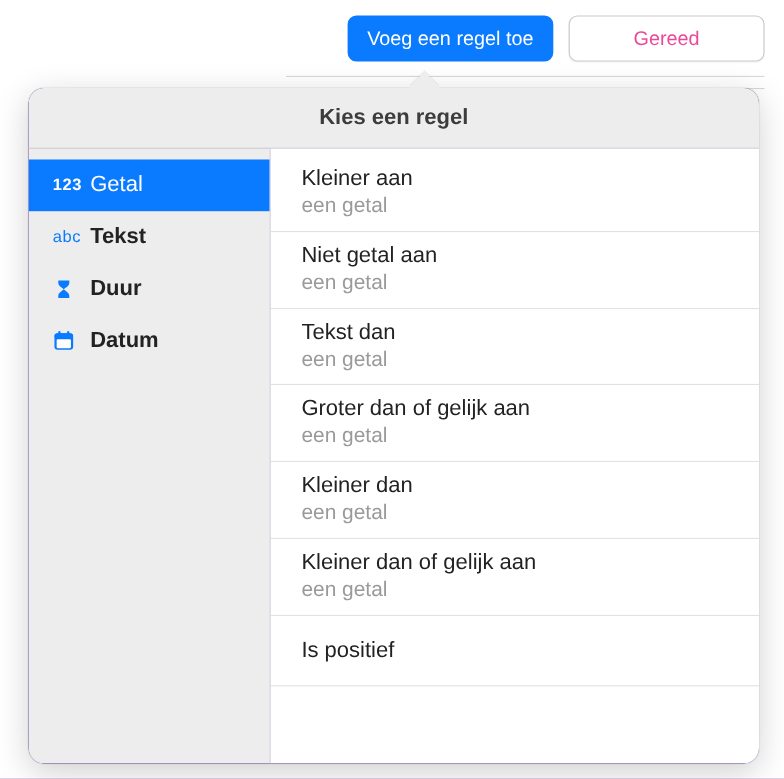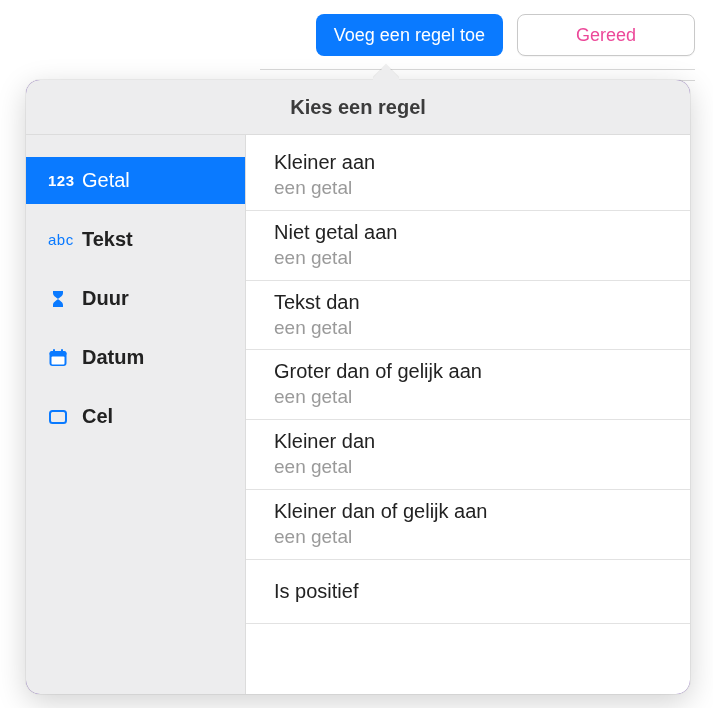--- a/index.html
+++ b/index.html
@@ -117,21 +117,20 @@
     }
     .sidebar-item {
       height: 47px;
       display: flex;
       align-items: center;
       padding-left: 22px;
       font-size: 20px;
       color: #222;
       cursor: default;
       user-select: none;
-      margin-top: 12px;
     }
     .sidebar-item.selected {
       background: #0a7aff;
       color: #fff;
     }
     .sidebar-icon {
       width: 34px;
       display: flex;
       align-items: center;
       justify-content: flex-start;
@@ -219,28 +218,20 @@
               <rect x="1.5" y="3" width="17" height="15" rx="3" fill="#0a7aff"></rect>
               <rect x="1.5" y="3" width="17" height="5" rx="3" fill="#0a7aff"></rect>
               <rect x="3.5" y="8.5" width="13" height="8" rx="1" fill="#fff"></rect>
               <rect x="5" y="1" width="2" height="4" rx="1" fill="#0a7aff"></rect>
               <rect x="13" y="1" width="2" height="4" rx="1" fill="#0a7aff"></rect>
             </svg>
         </span>
         <span class="sidebar-label">Datum</span>
       </div>
 
-      <div class="sidebar-item">
-        <span class="sidebar-icon">
-          <svg width="20" height="20" viewBox="0 0 20 20">
-              <rect x="2" y="4" width="16" height="12" rx="2.5" fill="none" stroke="#0a7aff" stroke-width="2"></rect>
-            </svg>
-        </span>
-        <span class="sidebar-label">Cel</span>
-      </div>
 
     </div>
 
     <div class="content">
 
       <div class="rule-option">
         <div class="rule-title">Kleiner aan</div>
         <div class="rule-sub">een getal</div>
       </div>
 

